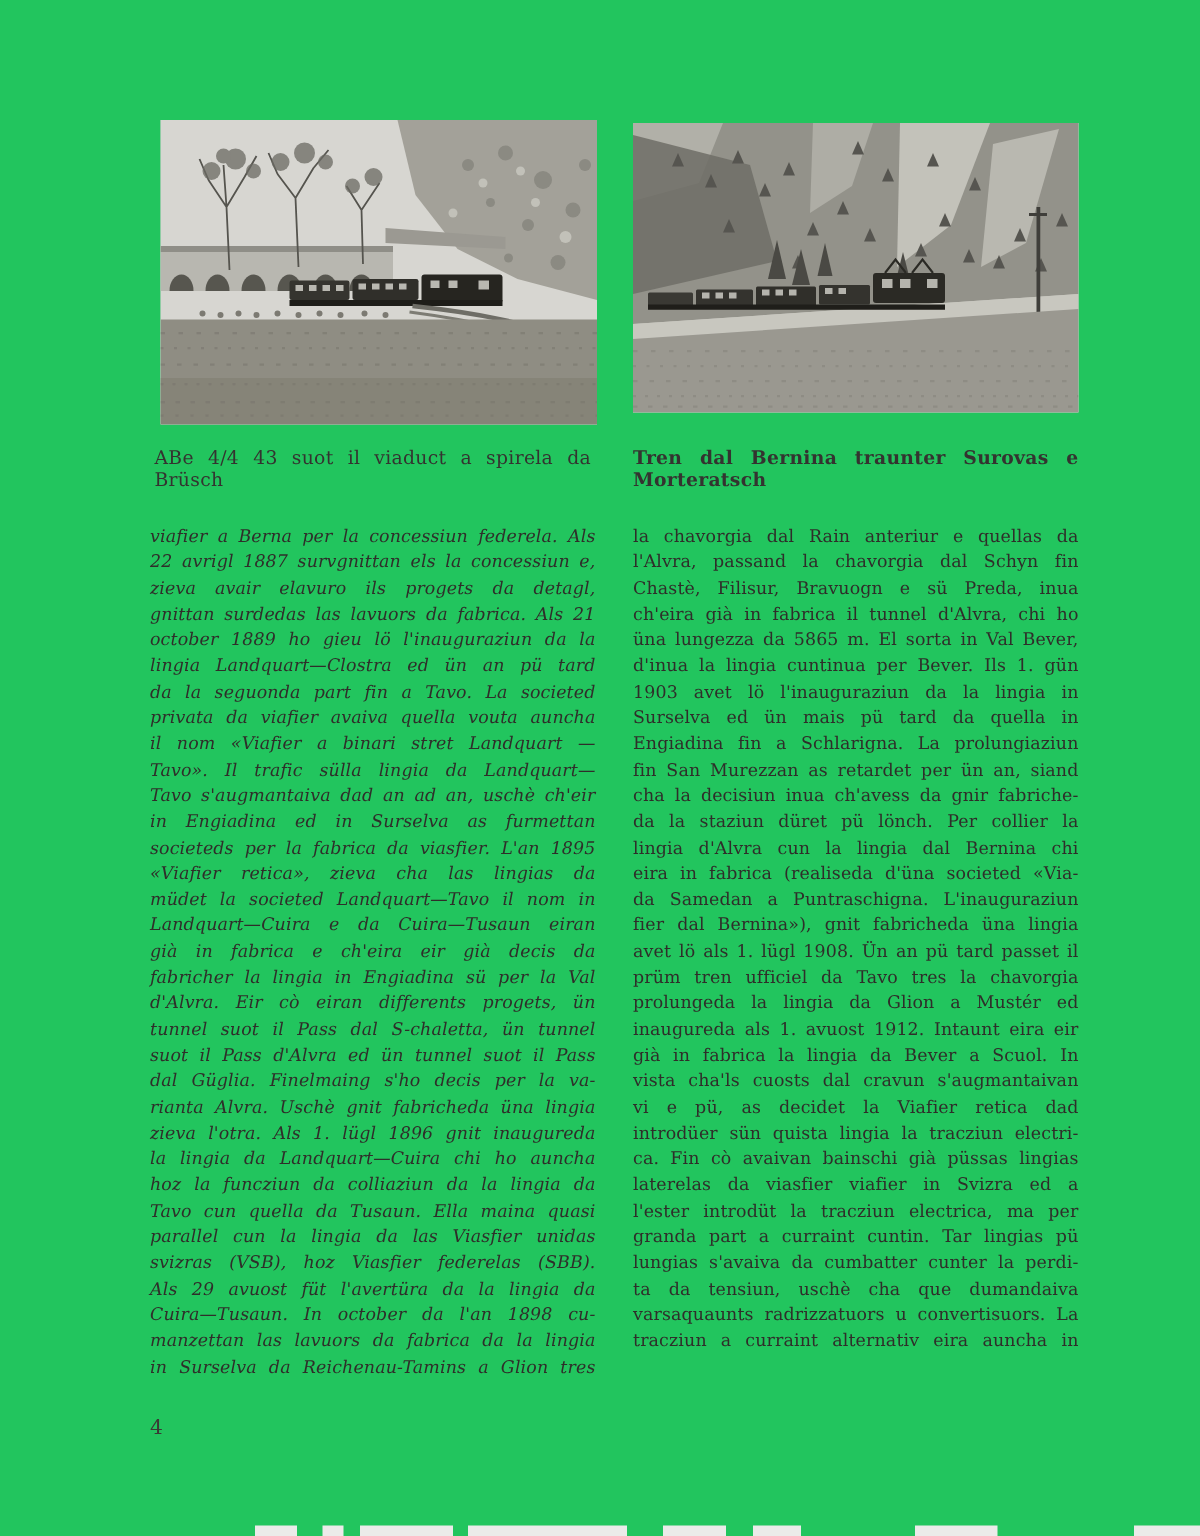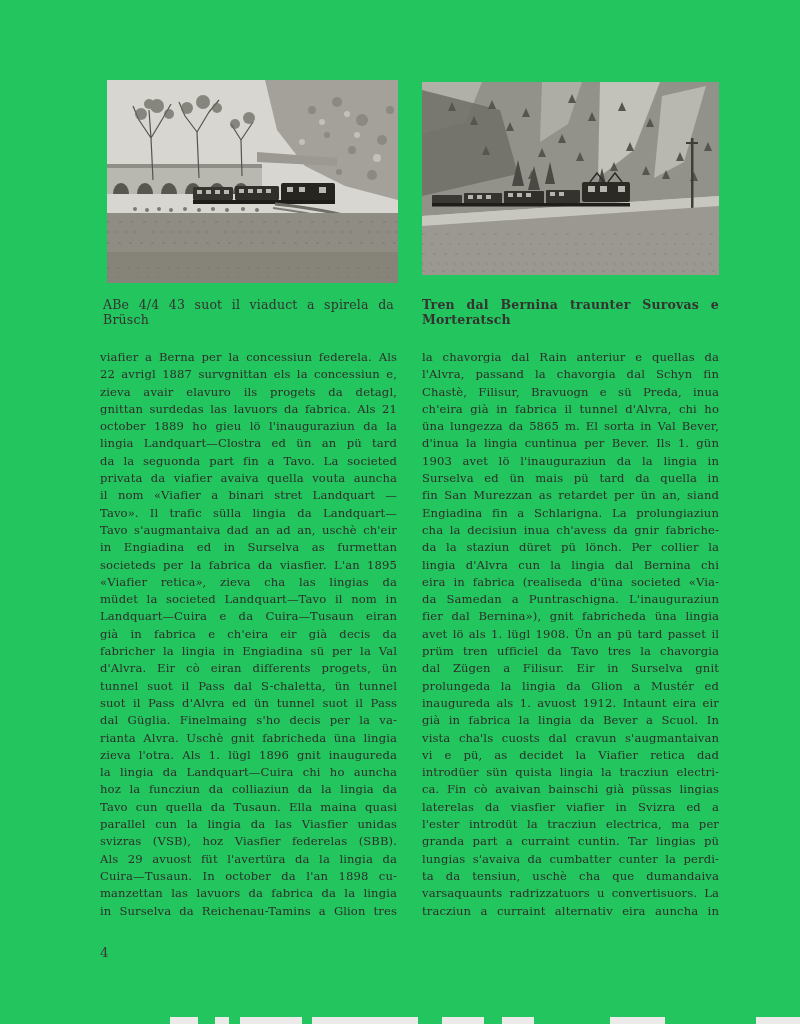--- a/index.html
+++ b/index.html
@@ -215,21 +215,21 @@
         <path d="M0,172 H297" stroke-dasharray="3 8"></path>
         <path d="M0,182 H297" stroke-dasharray="2 6"></path>
         <path d="M0,189 H297" stroke-dasharray="3 7"></path>
       </g>
     </svg>
   </figure>
 
   <div class="caption" style="left:103px;top:297px;width:291px;">ABe 4/4 43 suot il viaduct a spirela da Brüsch</div>
   <div class="caption" style="left:422px;top:297px;width:297px;font-weight:bold;">Tren dal Bernina traunter Surovas e Morteratsch</div>
 
-  <div class="col" style="left:100px;top:349px;">
+  <div class="col" style="left:100px;top:349px;font-style:italic;">
       <div class="tline">viafier a Berna per la concessiun federela. Als</div>
       <div class="tline">22 avrigl 1887 survgnittan els la concessiun e,</div>
       <div class="tline">zieva avair elavuro ils progets da detagl,</div>
       <div class="tline">gnittan surdedas las lavuors da fabrica. Als 21</div>
       <div class="tline">october 1889 ho gieu lö l'inauguraziun da la</div>
       <div class="tline">lingia Landquart—Clostra ed ün an pü tard</div>
       <div class="tline">da la seguonda part fin a Tavo. La societed</div>
       <div class="tline">privata da viafier avaiva quella vouta auncha</div>
       <div class="tline">il nom «Viafier a binari stret Landquart —</div>
       <div class="tline">Tavo». Il trafic sülla lingia da Landquart—</div>
@@ -259,31 +259,30 @@
     </div>
   <div class="col" style="left:422px;top:349px;">
       <div class="tline">la chavorgia dal Rain anteriur e quellas da</div>
       <div class="tline">l'Alvra, passand la chavorgia dal Schyn fin</div>
       <div class="tline">Chastè, Filisur, Bravuogn e sü Preda, inua</div>
       <div class="tline">ch'eira già in fabrica il tunnel d'Alvra, chi ho</div>
       <div class="tline">üna lungezza da 5865 m. El sorta in Val Bever,</div>
       <div class="tline">d'inua la lingia cuntinua per Bever. Ils 1. gün</div>
       <div class="tline">1903 avet lö l'inauguraziun da la lingia in</div>
       <div class="tline">Surselva ed ün mais pü tard da quella in</div>
+      <div class="tline">Engiadina fin a Schlarigna. La prolungiaziun</div>
       <div class="tline">fin San Murezzan as retardet per ün an, siand</div>
-      <div class="tline">Engiadina fin a Schlarigna. La prolungiaziun</div>
       <div class="tline">cha la decisiun inua ch'avess da gnir fabriche-</div>
       <div class="tline">da la staziun düret pü lönch. Per collier la</div>
       <div class="tline">lingia d'Alvra cun la lingia dal Bernina chi</div>
       <div class="tline">eira in fabrica (realiseda d'üna societed «Via-</div>
       <div class="tline">da Samedan a Puntraschigna. L'inauguraziun</div>
       <div class="tline">fier dal Bernina»), gnit fabricheda üna lingia</div>
       <div class="tline">avet lö als 1. lügl 1908. Ün an pü tard passet il</div>
       <div class="tline">prüm tren ufficiel da Tavo tres la chavorgia</div>
-      <div class="tline">dal Zügen a Filisur. Eir in Surselva gnit</div>
       <div class="tline">prolungeda la lingia da Glion a Mustér ed</div>
       <div class="tline">inaugureda als 1. avuost 1912. Intaunt eira eir</div>
       <div class="tline">già in fabrica la lingia da Bever a Scuol. In</div>
       <div class="tline">vista cha'ls cuosts dal cravun s'augmantaivan</div>
       <div class="tline">vi e pü, as decidet la Viafier retica dad</div>
       <div class="tline">introdüer sün quista lingia la tracziun electri-</div>
       <div class="tline">ca. Fin cò avaivan bainschi già püssas lingias</div>
       <div class="tline">laterelas da viasfier viafier in Svizra ed a</div>
       <div class="tline">l'ester introdüt la tracziun electrica, ma per</div>
       <div class="tline">granda part a curraint cuntin. Tar lingias pü</div>

